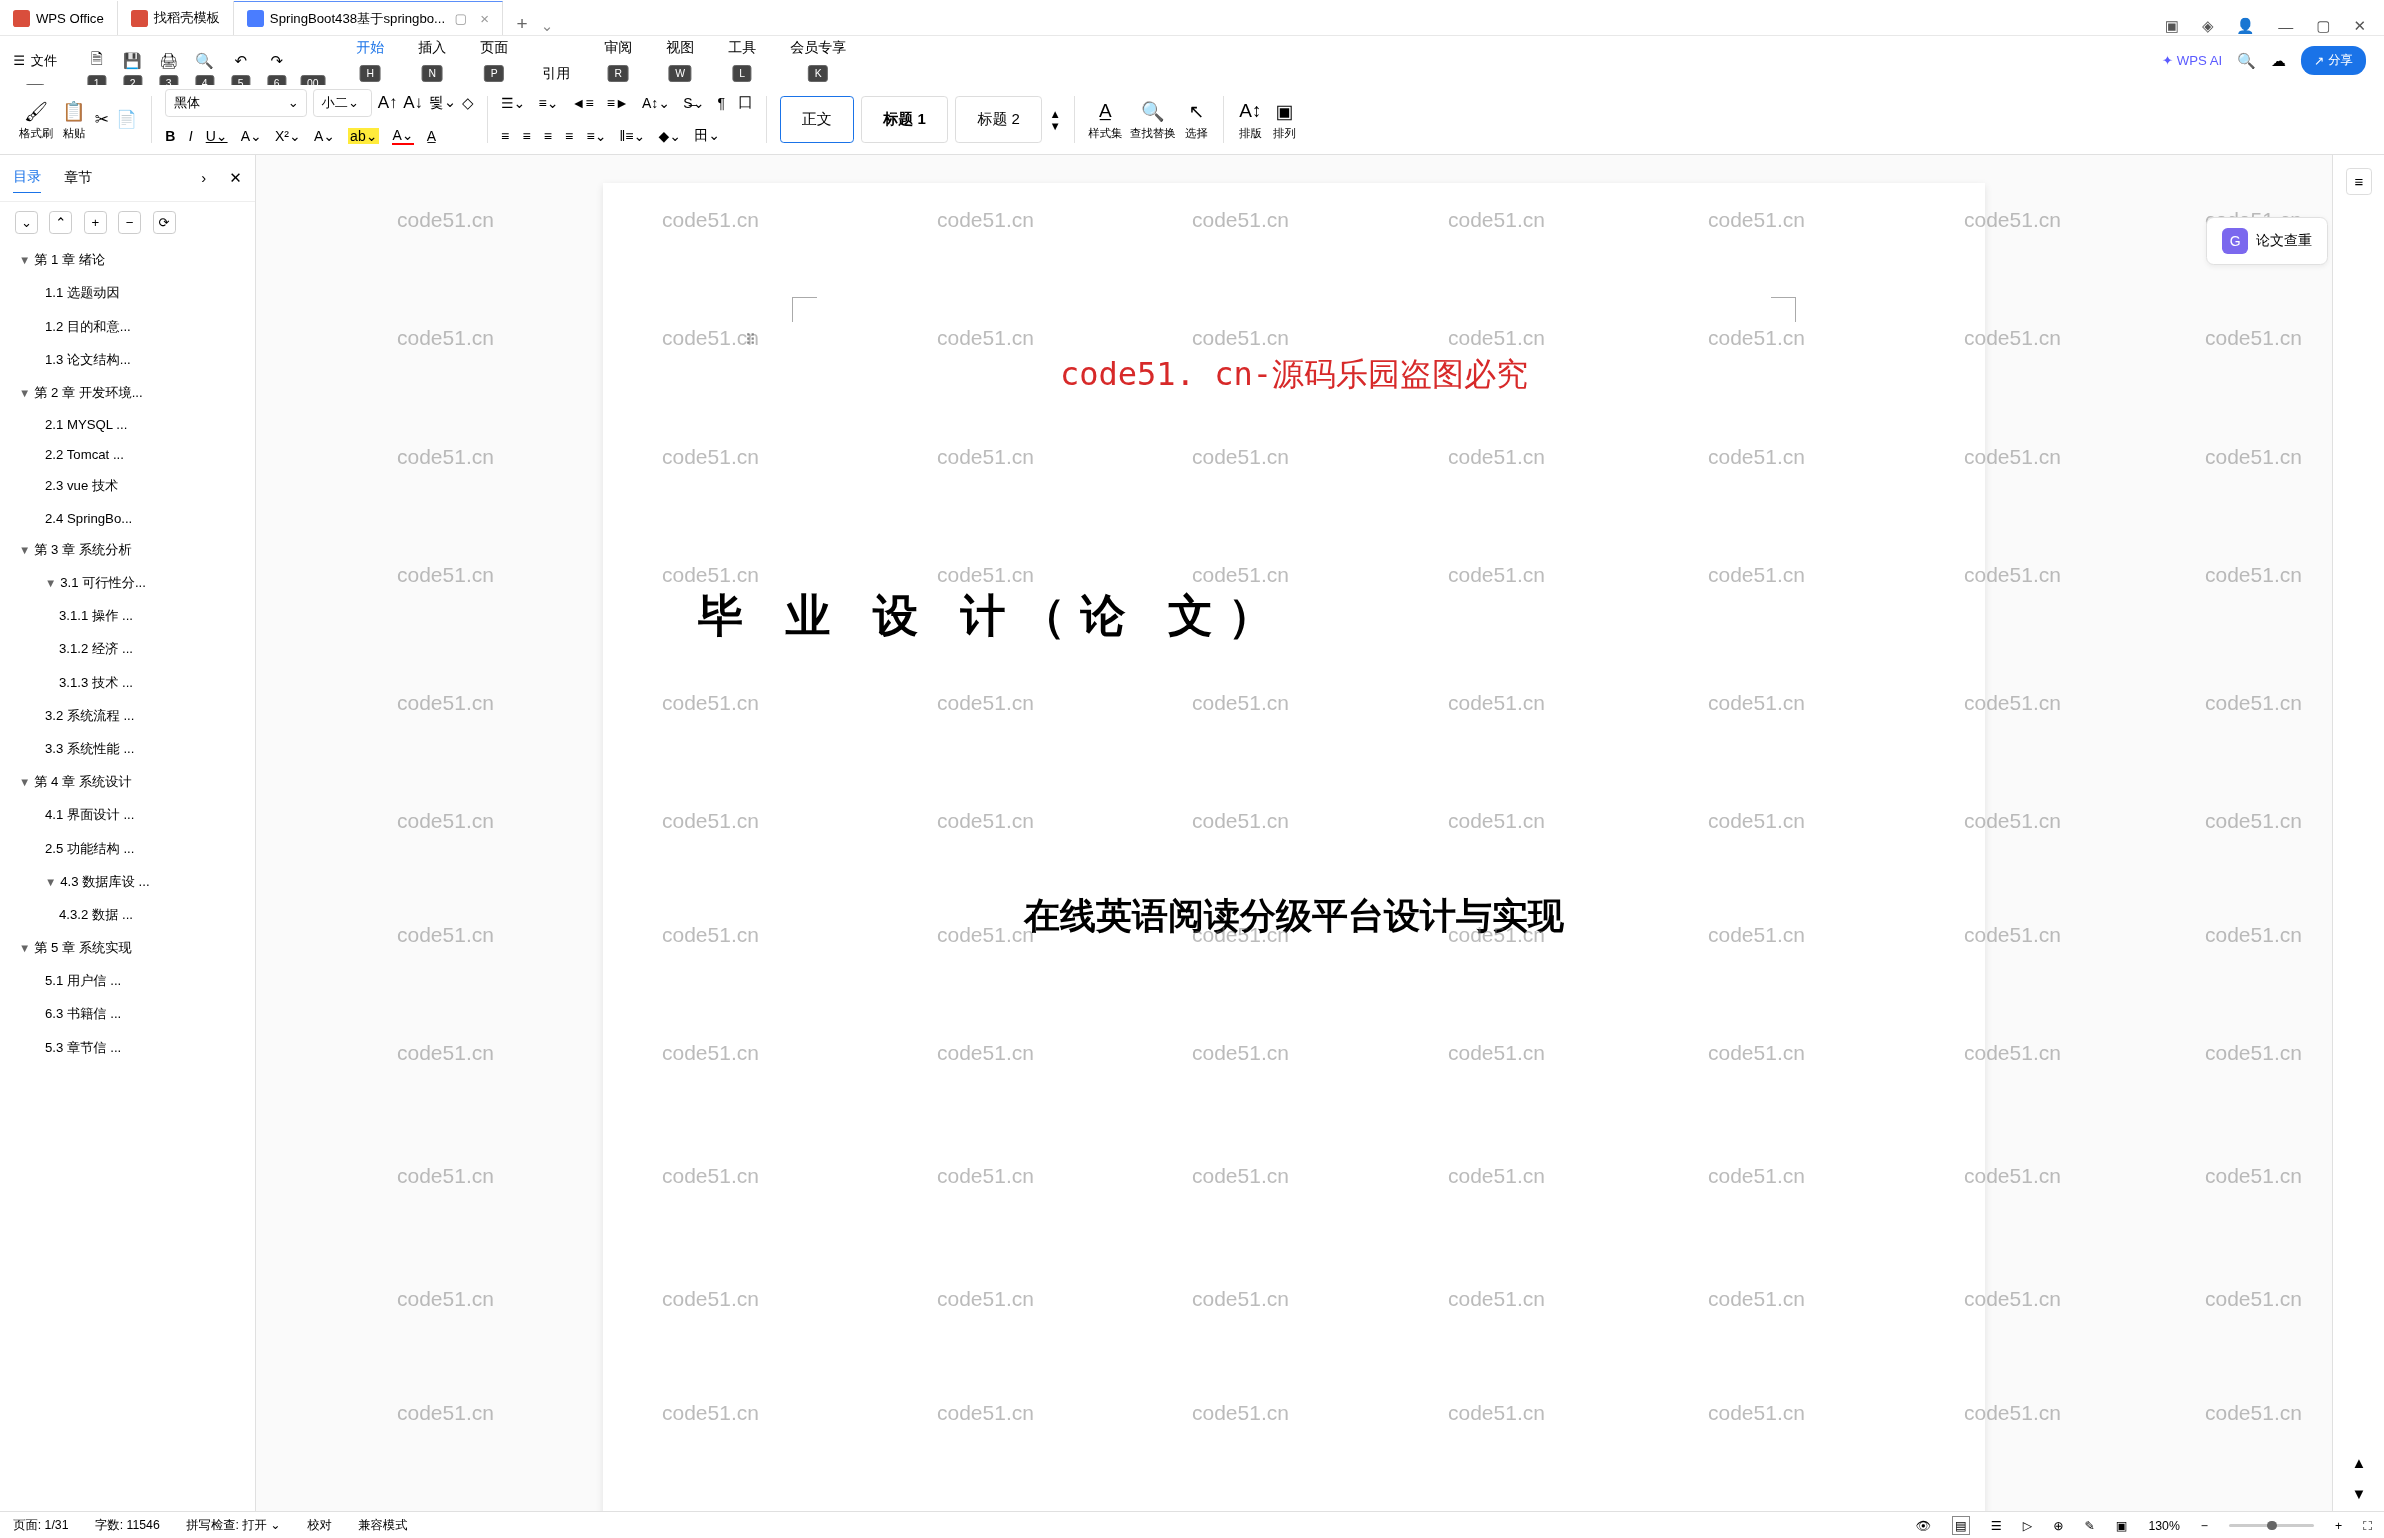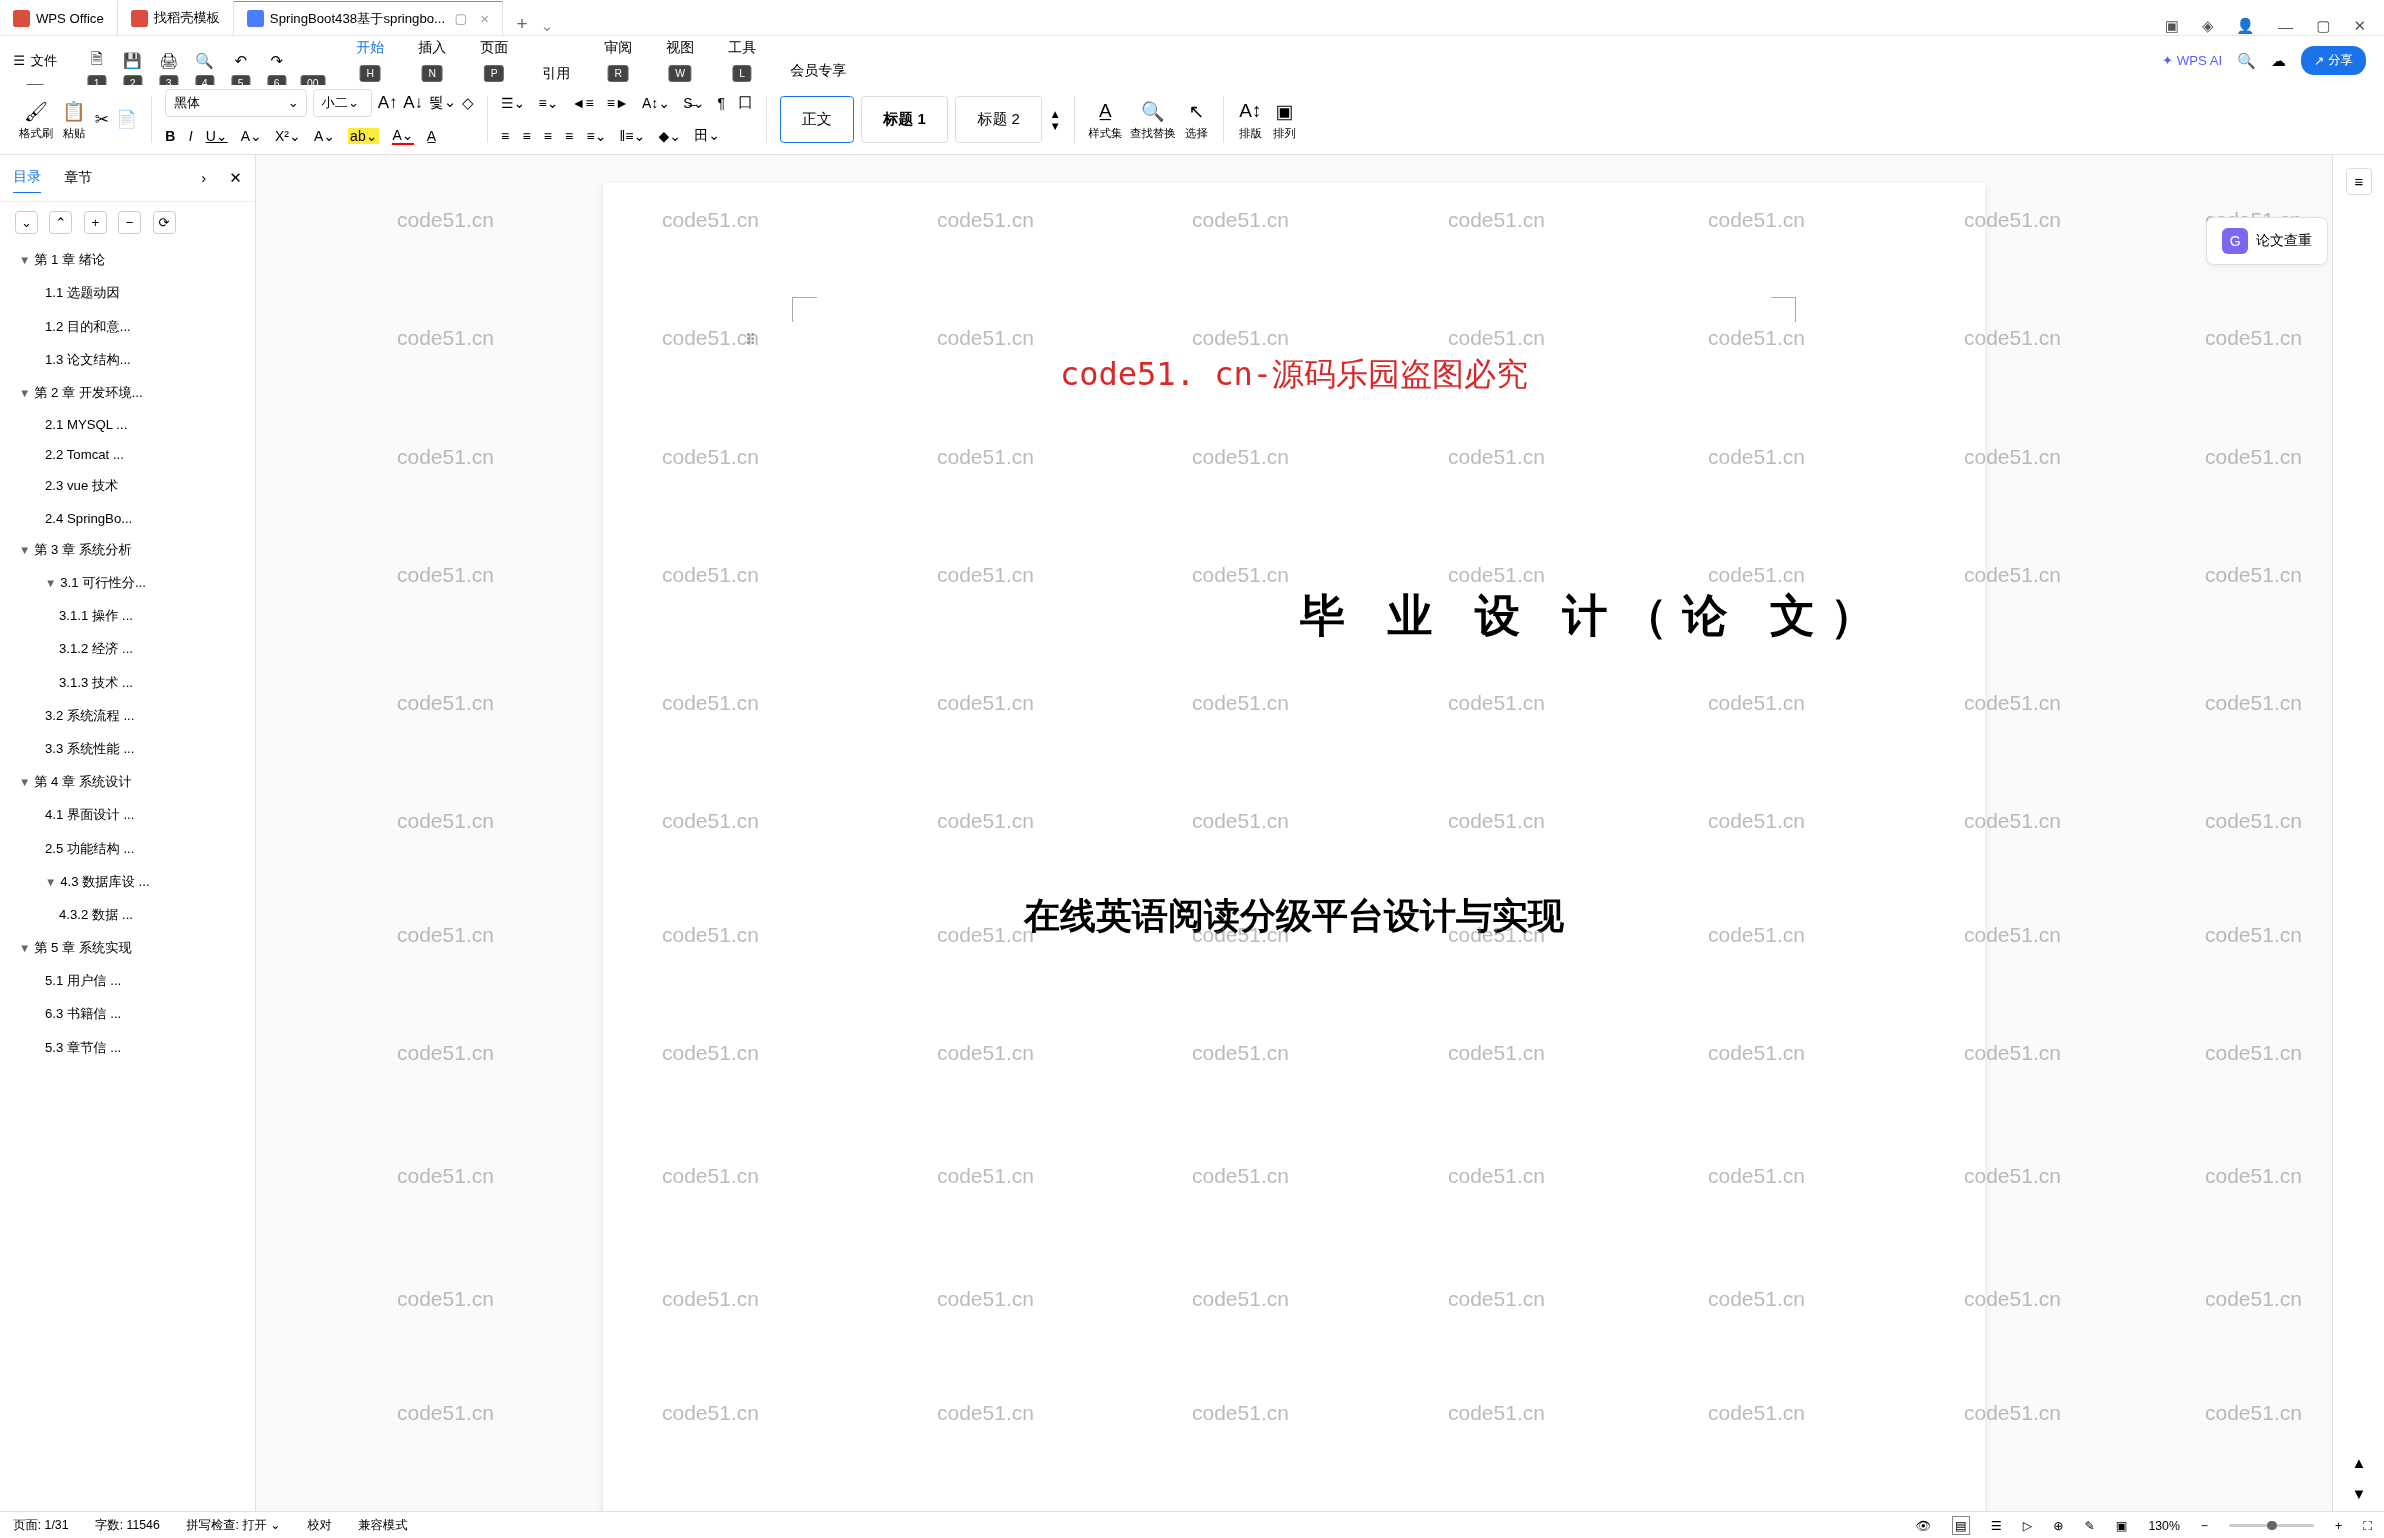--- a/index.html
+++ b/index.html
@@ -55,21 +55,21 @@
 .lvl1 { padding-left: 19px; }
 .lvl2 { padding-left: 45px; }
 .lvl3 { padding-left: 59px; }
 .doc-area { flex: 1; background: #fafafa; display: flex; justify-content: center; overflow: auto; position: relative; }
 .page { width: 1382px; min-height: 1703px; background: #fff; margin-top: 28px; box-shadow: 0 1.9px 7.6px rgba(0,0,0,0.1); padding: 132px 95px; position: relative; }
 .corner-mark { position: absolute; width: 24.6px; height: 24.6px; }
 .corner-mark.tl { top: 114px; left: 189px; border-left: 0.9px solid #aaa; border-top: 0.9px solid #aaa; }
 .corner-mark.tr { top: 114px; right: 189px; border-right: 0.9px solid #aaa; border-top: 0.9px solid #aaa; }
 .move-handle { position: absolute; top: 148px; left: 142px; color: #888; }
 .doc-watermark-red { color: #d72929; font-size: 32px; font-family: "Microsoft YaHei", monospace; text-align: center; margin-top: 38px; }
-.doc-title { font-size: 45px; font-weight: bold; text-align: right; margin-top: 189px; letter-spacing: 15px; }
+.doc-title { font-size: 45px; font-weight: bold; text-align: left; margin-top: 189px; letter-spacing: 15px; }
 .doc-subtitle { font-size: 36px; font-weight: bold; text-align: center; margin-top: 246px; }
 .right-panel { width: 53px; background: #fff; border-left: 0.9px solid #e0e0e0; display: flex; flex-direction: column; align-items: center; padding-top: 13.2px; gap: 13.2px; position: relative; z-index: 10; }
 .float-btn { position: absolute; right: 57px; top: 62px; background: #fff; border: 0.9px solid #e0e0e0; border-radius: 7.6px; padding: 9.5px 15px; display: flex; align-items: center; gap: 7.6px; box-shadow: 0 1.9px 5.7px rgba(0,0,0,0.06); font-size: 14px; z-index: 11; }
 .float-icon { background: #7b68ee; color: #fff; width: 26.5px; height: 26.5px; border-radius: 5.7px; display: flex; align-items: center; justify-content: center; font-size: 14px; }
 .status-bar { height: 28px; background: #fff; border-top: 0.9px solid #e0e0e0; display: flex; align-items: center; padding: 0 13.2px; font-size: 12.3px; gap: 26.5px; position: relative; z-index: 10; }
 .status-right { margin-left: auto; display: flex; align-items: center; gap: 21px; }
 .zoom-slider { width: 85px; height: 3.8px; background: #ccc; border-radius: 1.9px; position: relative; }
 .zoom-thumb { width: 9.5px; height: 9.5px; background: #666; border-radius: 50%; position: absolute; top: -2.8px; left: 45%; }
 </style>
 </head>
@@ -261,21 +261,21 @@
       </div>
   </div>
   <div class="menu-tabs">
     <div class="menu-tab active" style="position:relative;"><span>开始</span><span class="key-hint">H</span></div>
     <div class="menu-tab" style="position:relative;"><span>插入</span><span class="key-hint">N</span></div>
     <div class="menu-tab" style="position:relative;"><span>页面</span><span class="key-hint">P</span></div>
     <div class="menu-tab" style="position:relative;margin-top:26px;"><span>引用</span><span class="key-hint">S</span></div>
     <div class="menu-tab" style="position:relative;"><span>审阅</span><span class="key-hint">R</span></div>
     <div class="menu-tab" style="position:relative;"><span>视图</span><span class="key-hint">W</span></div>
     <div class="menu-tab" style="position:relative;"><span>工具</span><span class="key-hint">L</span></div>
-    <div class="menu-tab" style="position:relative;margin-top:23px;"><span>会员专享</span><span class="key-hint">K</span></div>
+    <div class="menu-tab" style="position:relative;"><span>会员专享</span><span class="key-hint">K</span></div>
   </div>
   <div class="menu-right">
     <span class="wps-ai"><span>✦</span> <span>WPS AI</span></span>
     <span>🔍</span>
     <span>☁</span>
     <span class="share-btn">
         <span>↗</span>
         <span>分享</span>
       </span>
   </div>

